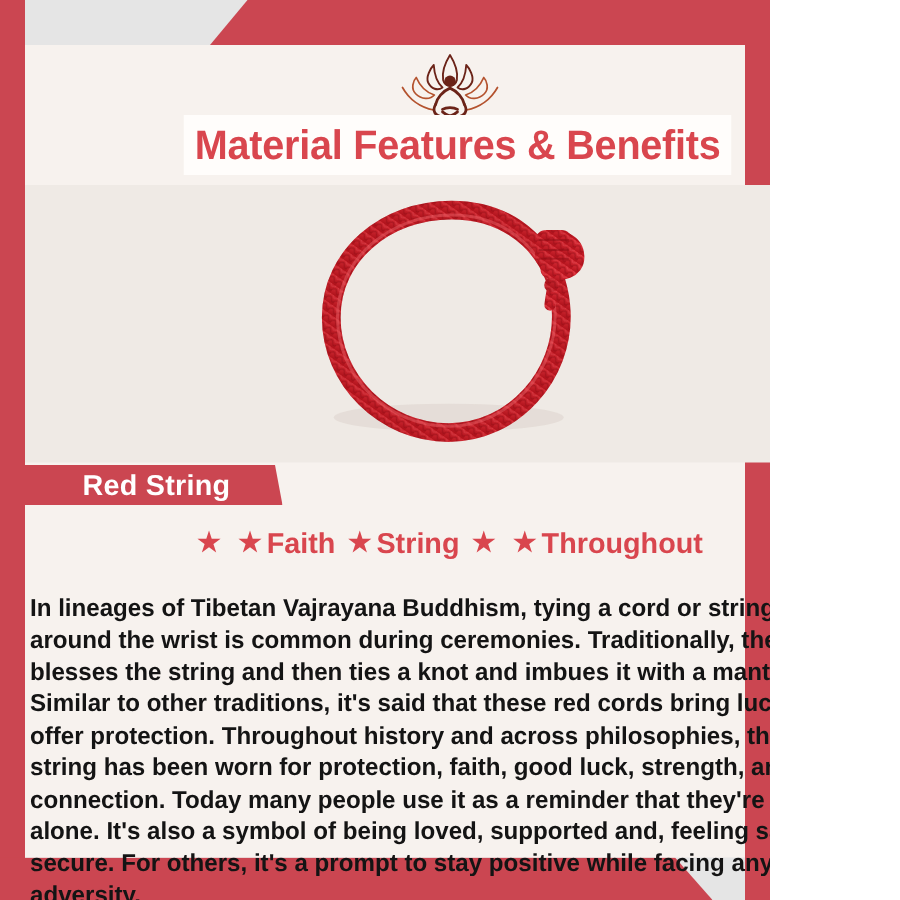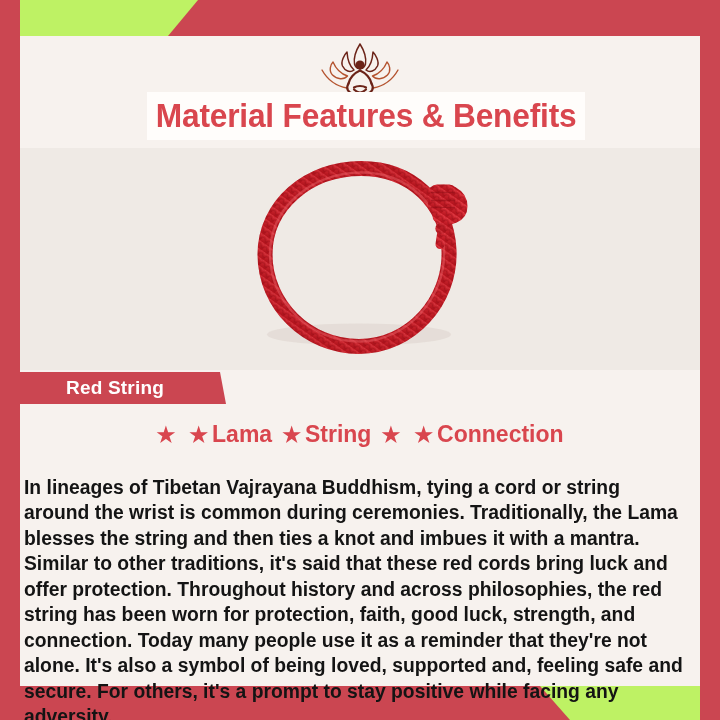--- a/index.html
+++ b/index.html
@@ -2,24 +2,24 @@
 <html><head>
 <meta charset="utf-8">
 <style>
   html, body {
     margin: 0;
     padding: 0;
     background: #ffffff;
   }
   #page {
     position: relative;
-    width: 720px;
+    width: 616px;
     height: 720px;
     overflow: hidden;
-    background: #bef264;
+    background: #e5e5e5;
     font-family: "Liberation Sans", sans-serif;
     -webkit-font-smoothing: antialiased;
   }
 
   
   .band-top {
     position: absolute;
     top: 0; left: 0;
     width: 720px; height: 36px;
     background: #cb4651;
@@ -127,21 +127,21 @@
     background: #cb4651;
     clip-path: polygon(0 0, 200px 0, 206px 32px, 0 32px);
     z-index: 5;
     display: flex;
     align-items: center;
   }
   .banner-label {
     margin-left: 46px;
     color: #ffffff;
     font-family: "Liberation Sans Narrow", "Liberation Sans", sans-serif;
-    font-size: 19px;
+    font-size: 23px;
     font-weight: bold;
     letter-spacing: 0.2px;
     white-space: nowrap;
   }
 
   
   .benefits {
     position: absolute;
     left: 20px;
     top: 414px;
@@ -293,30 +293,30 @@
   <div class="banner">
     <span class="banner-label">Red String</span>
   </div>
 
   <div class="benefits">
     <span class="benefit">
       <span class="star">★</span>
     </span>
     <span class="benefit">
       <span class="star">★</span>
-      <span>Lama</span>
+      <span>Faith</span>
     </span>
     <span class="benefit">
       <span class="star">★</span>
       <span>String</span>
     </span>
     <span class="benefit">
       <span class="star">★</span>
     </span>
     <span class="benefit">
       <span class="star">★</span>
-      <span>Connection</span>
+      <span>Throughout</span>
     </span>
   </div>
 
   <p class="body-copy">In lineages of Tibetan Vajrayana Buddhism, tying a cord or string around the wrist is common during ceremonies. Traditionally, the Lama blesses the string and then ties a knot and imbues it with a mantra. Similar to other traditions, it's said that these red cords bring luck and offer protection. Throughout history and across philosophies, the red string has been worn for protection, faith, good luck, strength, and connection. Today many people use it as a reminder that they're not alone. It's also a symbol of being loved, supported and, feeling safe and secure. For others, it's a prompt to stay positive while facing any adversity.</p>
 
 </div>
 
 </body></html>

